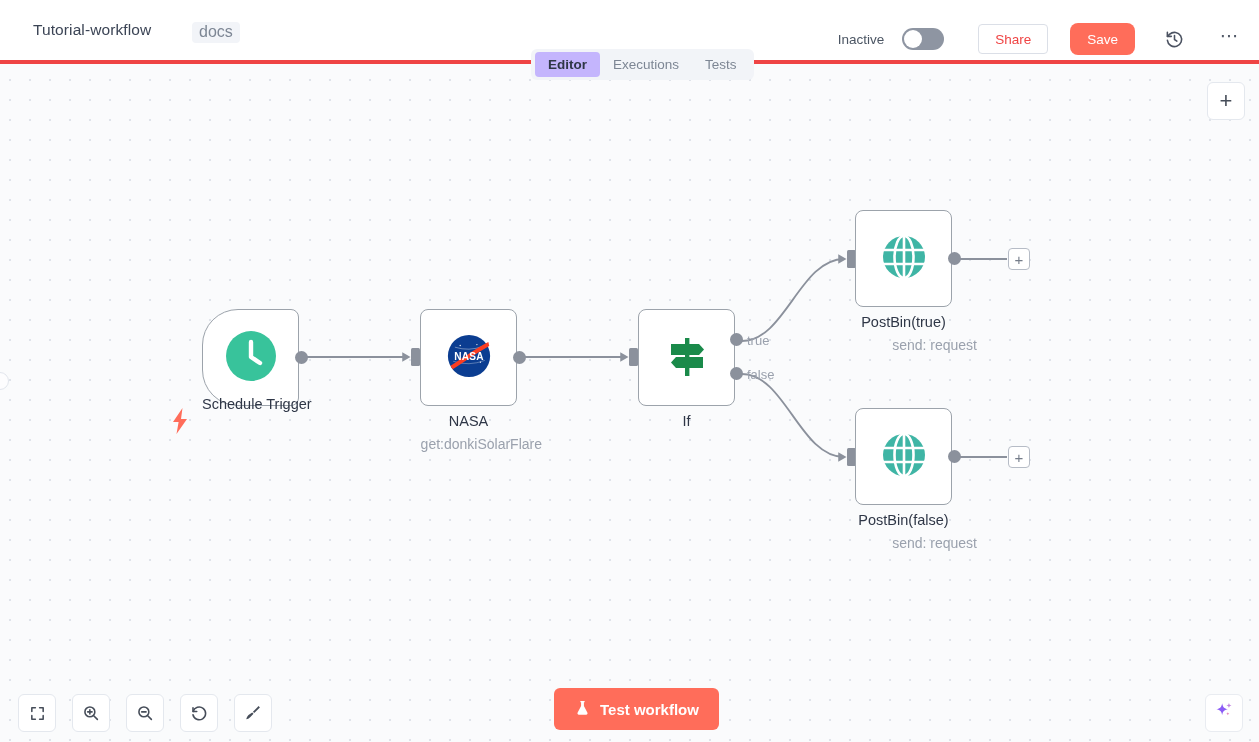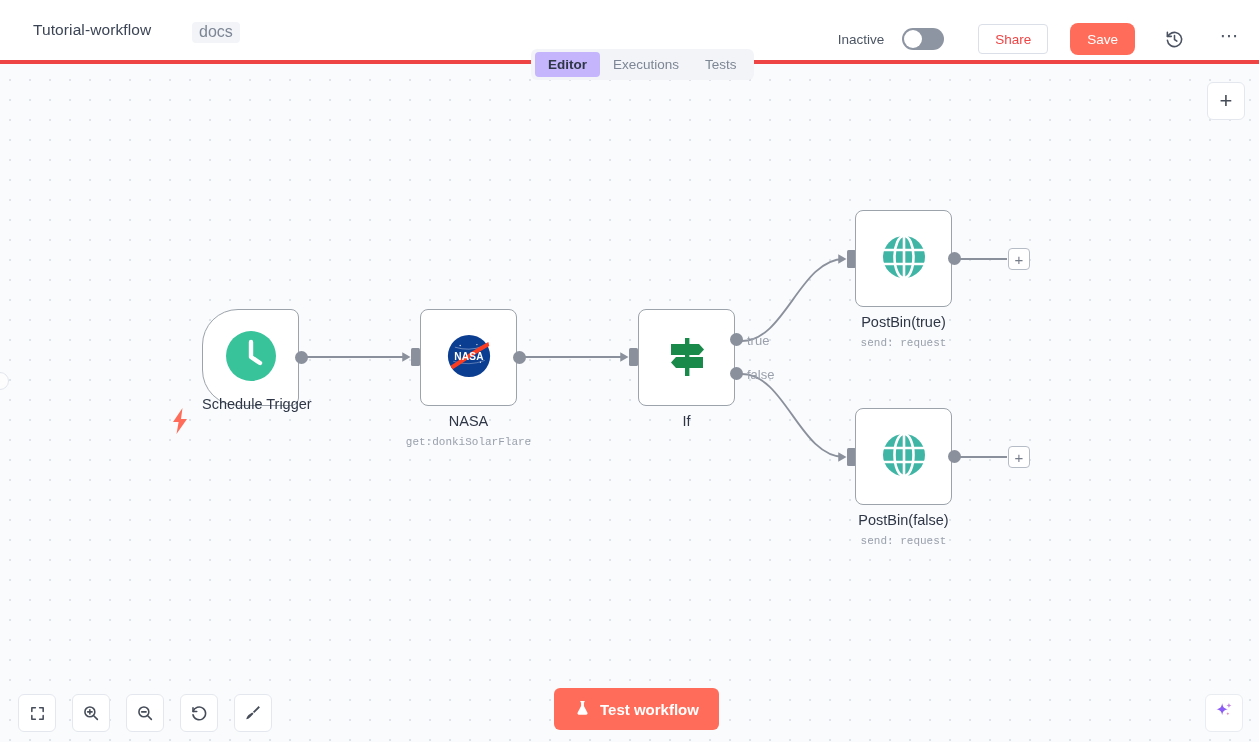--- a/index.html
+++ b/index.html
@@ -131,25 +131,24 @@
   }
   .node-label {
     position: absolute;
     text-align: center;
     font-size: 14.5px; font-weight: normal; color: #2f3747;
     white-space: nowrap;
     z-index: 12;
   }
   .node-sub {
     position: absolute;
-    text-align: center;
-    font-size: 11px; color: #9aa1ad;
+    text-align: right;
+    font-size: 14px; color: #9aa1ad;
     white-space: nowrap;
     z-index: 12;
-    font-family: Liberation Mono, monospace;
   }
 
   
   .endpoint-dot {
     position: absolute;
     width: 13px; height: 13px; border-radius: 50%;
     background: #8b919c;
     z-index: 11;
   }
   .out-label {

